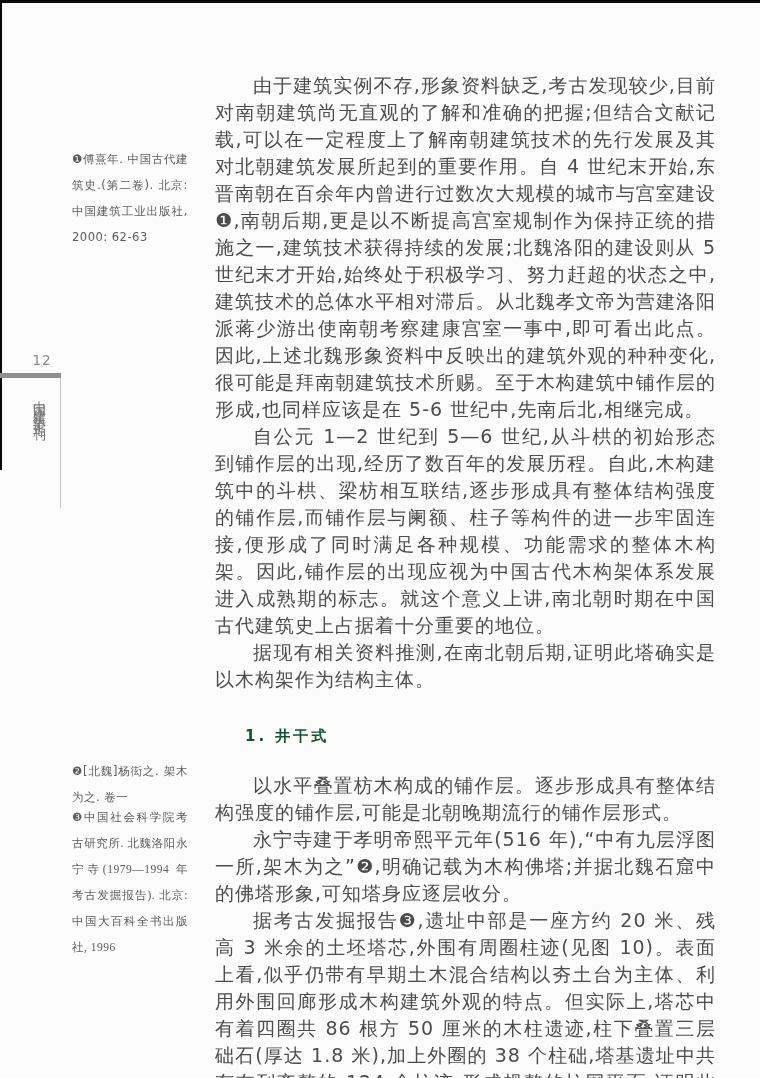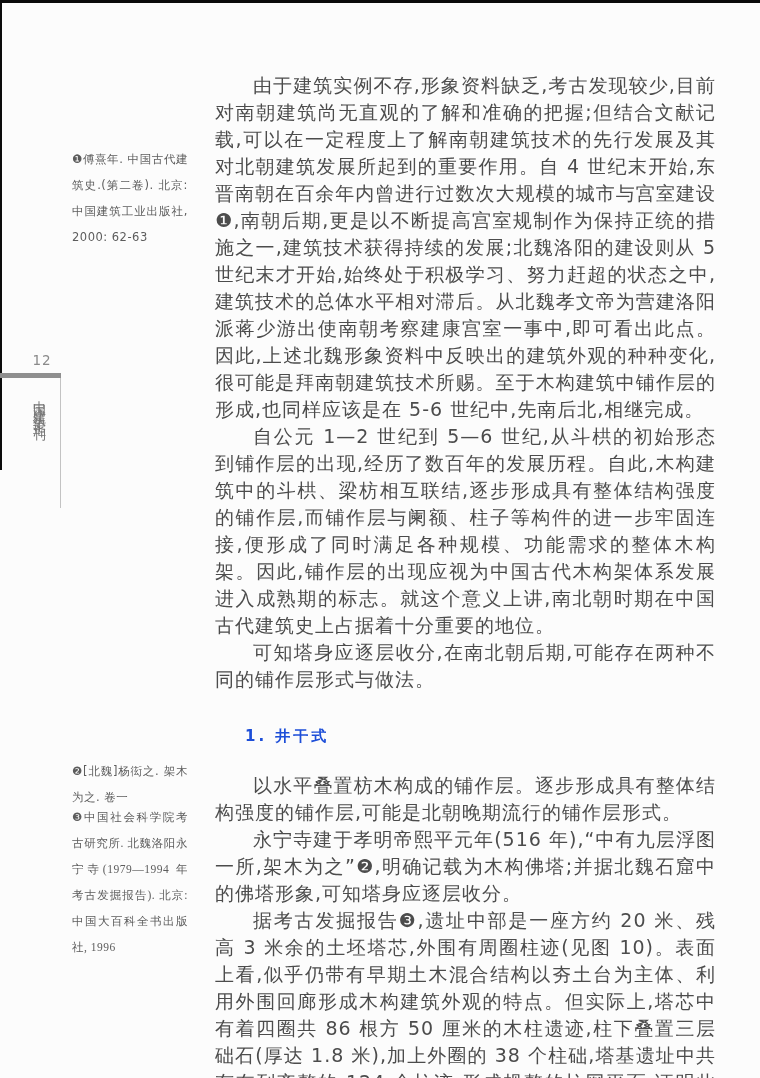--- a/index.html
+++ b/index.html
@@ -99,39 +99,39 @@
     letter-spacing: 3px;
     text-align: center;
     color: #484848;
   }
   .subsection-heading {
     margin: 34px 0 26px 0;
     font-size: 15px;
     font-weight: bold;
     letter-spacing: 3px;
     text-indent: 2em;
-    color: #1d4ed8;
+    color: #14532d;
   }
 </style>
 </head>
 <body>
 
 <div class="scan-edge-top"></div>
 <div class="scan-edge-left"></div>
 
 <div class="page-number">12</div>
 <div class="page-number-divider"></div>
 <div class="margin-vertical-rule"></div>
 <div class="journal-title-vertical">中国建筑史论汇刊</div>
 
 <div class="margin-footnote footnote-1">❶傅熹年. 中国古代建筑史.(第二卷). 北京: 中国建筑工业出版社, 2000: 62-63</div>
 <div class="margin-footnote footnote-2">❷[北魏]杨衒之. 架木为之. 卷一</div>
 <div class="margin-footnote footnote-3">❸中国社会科学院考古研究所. 北魏洛阳永宁寺(1979—1994 年考古发掘报告). 北京: 中国大百科全书出版社, 1996</div>
 
 <div class="main-column">
   <p class="body-paragraph">由于建筑实例不存,形象资料缺乏,考古发现较少,目前对南朝建筑尚无直观的了解和准确的把握;但结合文献记载,可以在一定程度上了解南朝建筑技术的先行发展及其对北朝建筑发展所起到的重要作用。自 4 世纪末开始,东晋南朝在百余年内曾进行过数次大规模的城市与宫室建设❶,南朝后期,更是以不断提高宫室规制作为保持正统的措施之一,建筑技术获得持续的发展;北魏洛阳的建设则从 5 世纪末才开始,始终处于积极学习、努力赶超的状态之中,建筑技术的总体水平相对滞后。从北魏孝文帝为营建洛阳派蒋少游出使南朝考察建康宫室一事中,即可看出此点。因此,上述北魏形象资料中反映出的建筑外观的种种变化,很可能是拜南朝建筑技术所赐。至于木构建筑中铺作层的形成,也同样应该是在 5-6 世纪中,先南后北,相继完成。</p>
   <p class="body-paragraph">自公元 1—2 世纪到 5—6 世纪,从斗栱的初始形态到铺作层的出现,经历了数百年的发展历程。自此,木构建筑中的斗栱、梁枋相互联结,逐步形成具有整体结构强度的铺作层,而铺作层与阑额、柱子等构件的进一步牢固连接,便形成了同时满足各种规模、功能需求的整体木构架。因此,铺作层的出现应视为中国古代木构架体系发展进入成熟期的标志。就这个意义上讲,南北朝时期在中国古代建筑史上占据着十分重要的地位。</p>
-  <p class="body-paragraph">可知塔身应逐层收分,在南北朝后期,可能存在两种不同的铺作层形式与做法。</p>
+  <p class="body-paragraph">据现有相关资料推测,在南北朝后期,证明此塔确实是以木构架作为结构主体。</p>
   <h3 class="subsection-heading">1. 井干式</h3>
   <p class="body-paragraph">以水平叠置枋木构成的铺作层。逐步形成具有整体结构强度的铺作层,可能是北朝晚期流行的铺作层形式。</p>
   <p class="body-paragraph">永宁寺建于孝明帝熙平元年(516 年),“中有九层浮图一所,架木为之”❷,明确记载为木构佛塔;并据北魏石窟中的佛塔形象,可知塔身应逐层收分。</p>
   <p class="body-paragraph">据考古发掘报告❸,遗址中部是一座方约 20 米、残高 3 米余的土坯塔芯,外围有周圈柱迹(见图 10)。表面上看,似乎仍带有早期土木混合结构以夯土台为主体、利用外围回廊形成木构建筑外观的特点。但实际上,塔芯中有着四圈共 86 根方 50 厘米的木柱遗迹,柱下叠置三层础石(厚达 1.8 米),加上外圈的 38 个柱础,塔基遗址中共有布列齐整的 124 个柱迹,形成规整的柱网平面,证明此塔确实是以木构架作为结构主体,砌筑土坯应只是为加强整体结构稳定性而采取的措施,与汉魏以前台榭建筑中外檐木构依</p>
 </div>
 
 </body></html>

